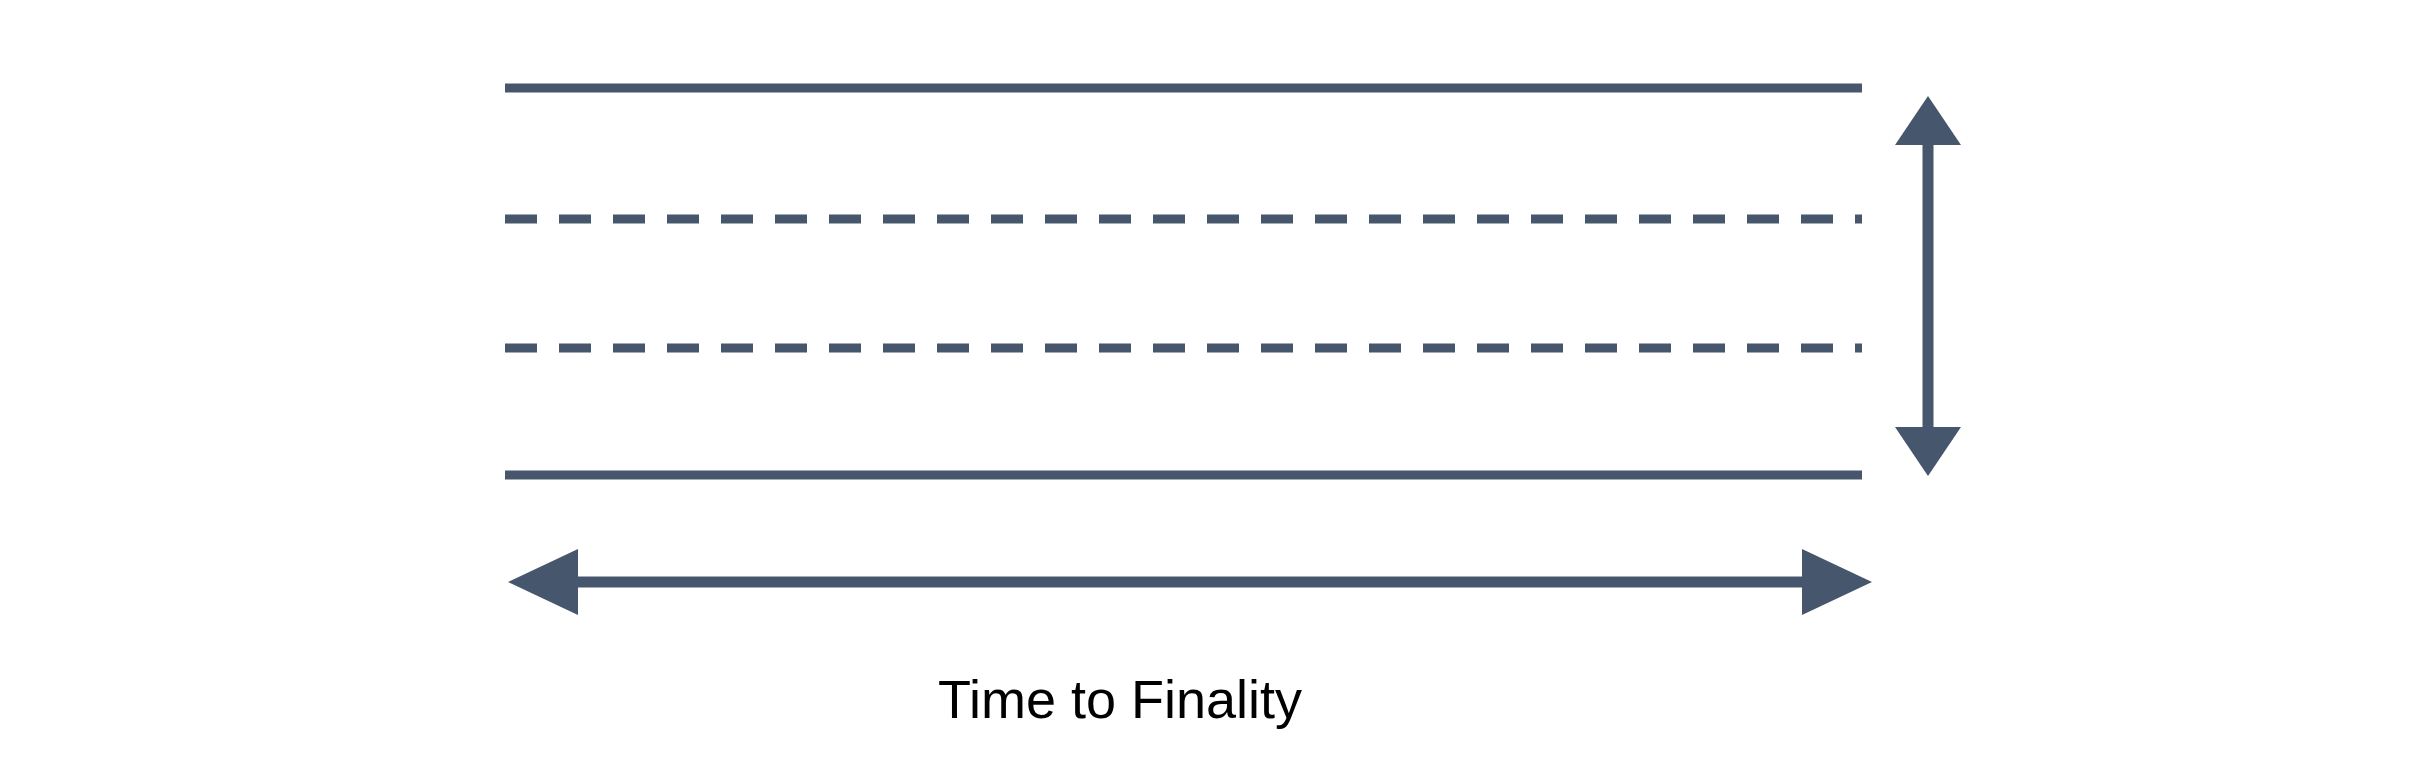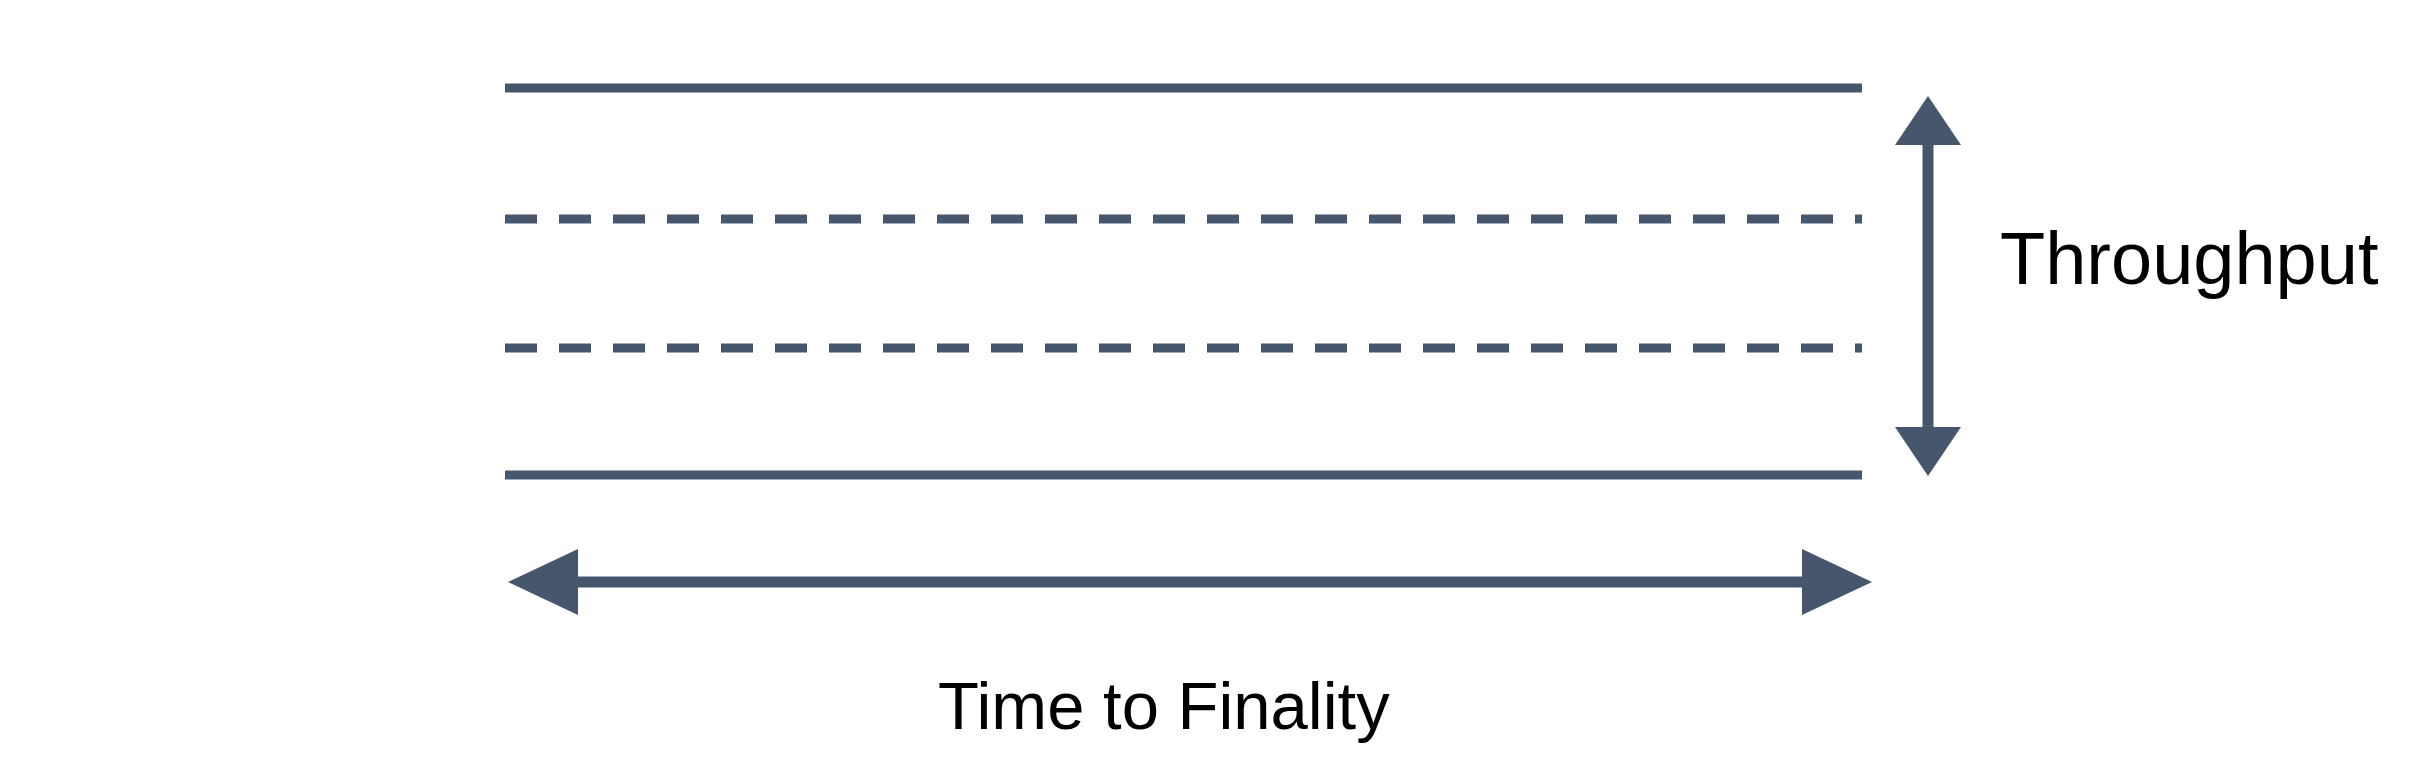--- a/index.html
+++ b/index.html
@@ -34,21 +34,21 @@
     line-height: 1;
   }
   #throughput-label {
     left: 2000px;
     top: 222px;
     font-size: 74px;
   }
   #time-to-finality-label {
     left: 938px;
     top: 672px;
-    font-size: 67px;
+    font-size: 54px;
   }
 </style>
 </head>
 <body>
 
 <div id="canvas">
 
   <svg id="diagram-svg" viewBox="0 0 2410 780" xmlns="http://www.w3.org/2000/svg">
 
     <g>
@@ -73,17 +73,16 @@
     <g>
 
       <rect x="556" y="576.5" width="1268" height="11" fill="#46566D"></rect>
 
       <polygon points="508,582 578,549 578,615" fill="#46566D"></polygon>
 
       <polygon points="1872,582 1802,549 1802,615" fill="#46566D"></polygon>
     </g>
   </svg>
 
-  <div class="label-text" id="throughput-label">Throughput</div>
 
   <div class="label-text" id="time-to-finality-label">Time to Finality</div>
 
 </div>
 
 </body></html>

